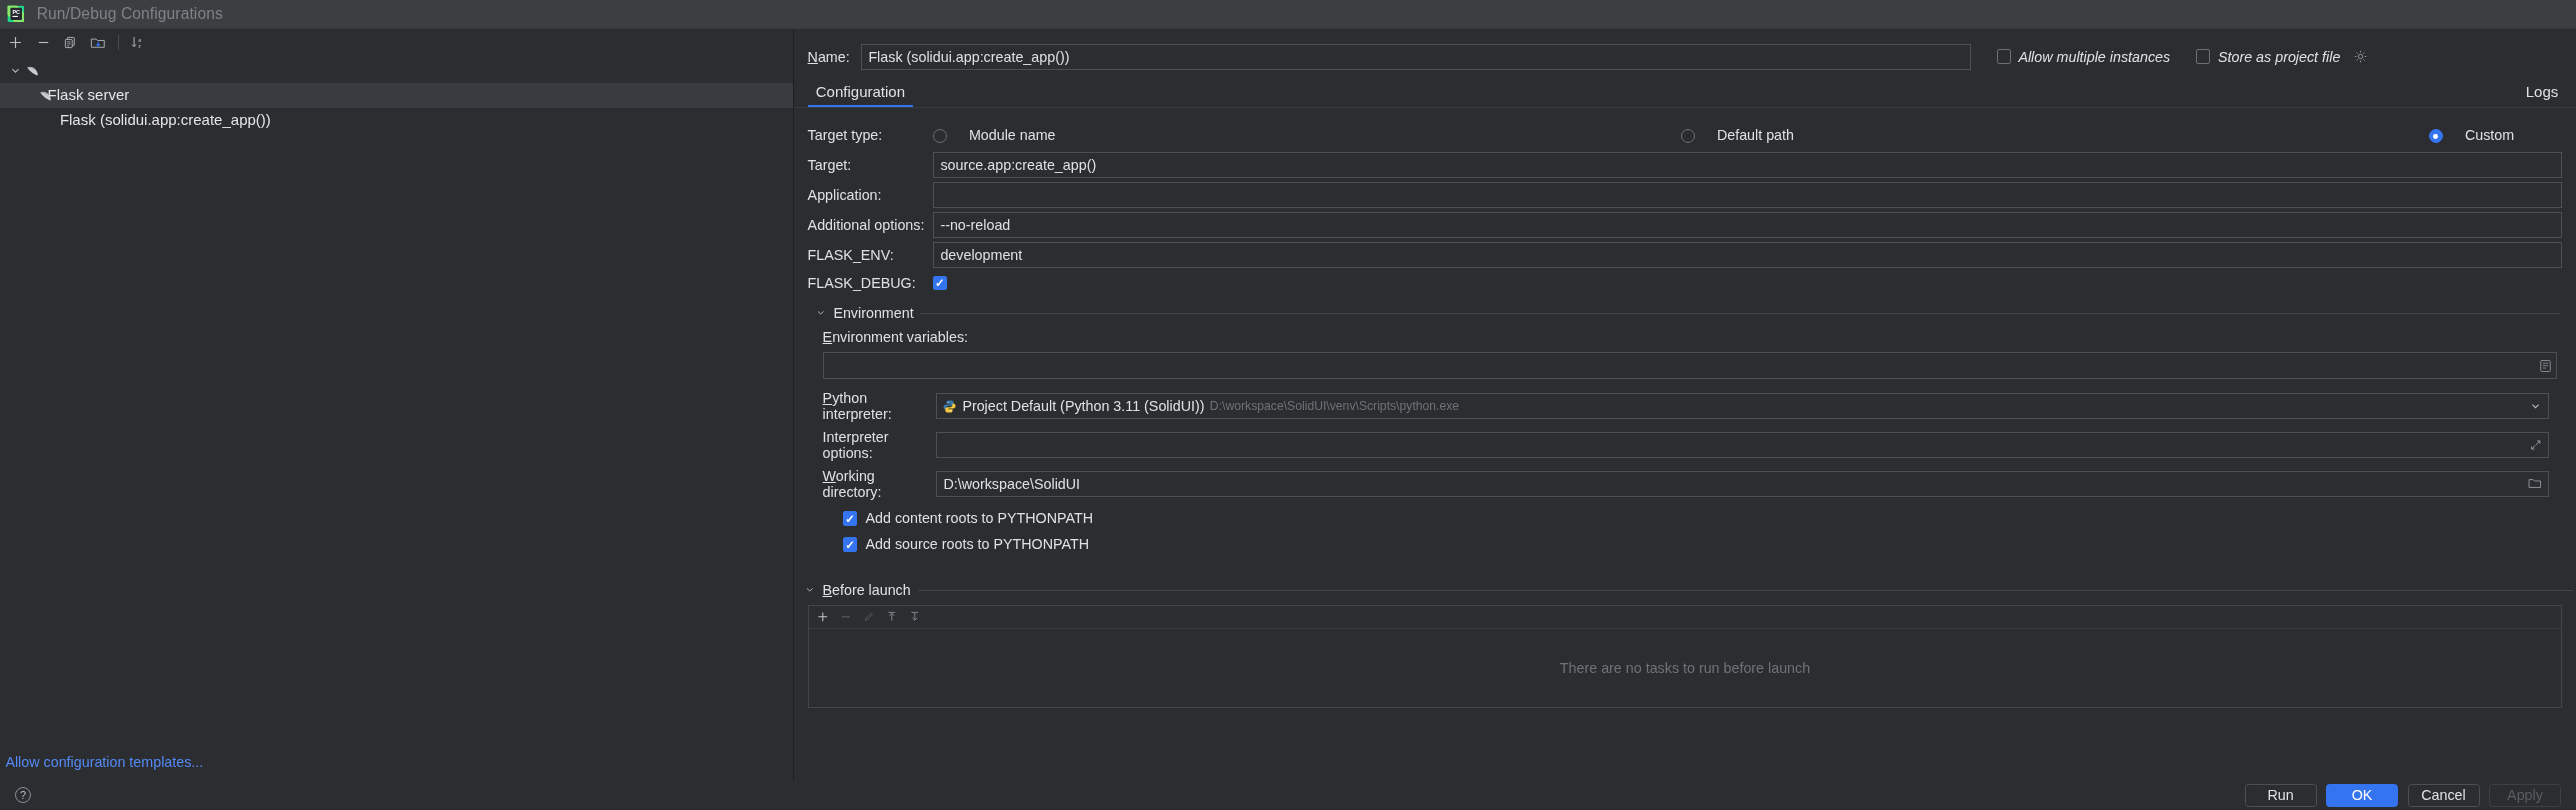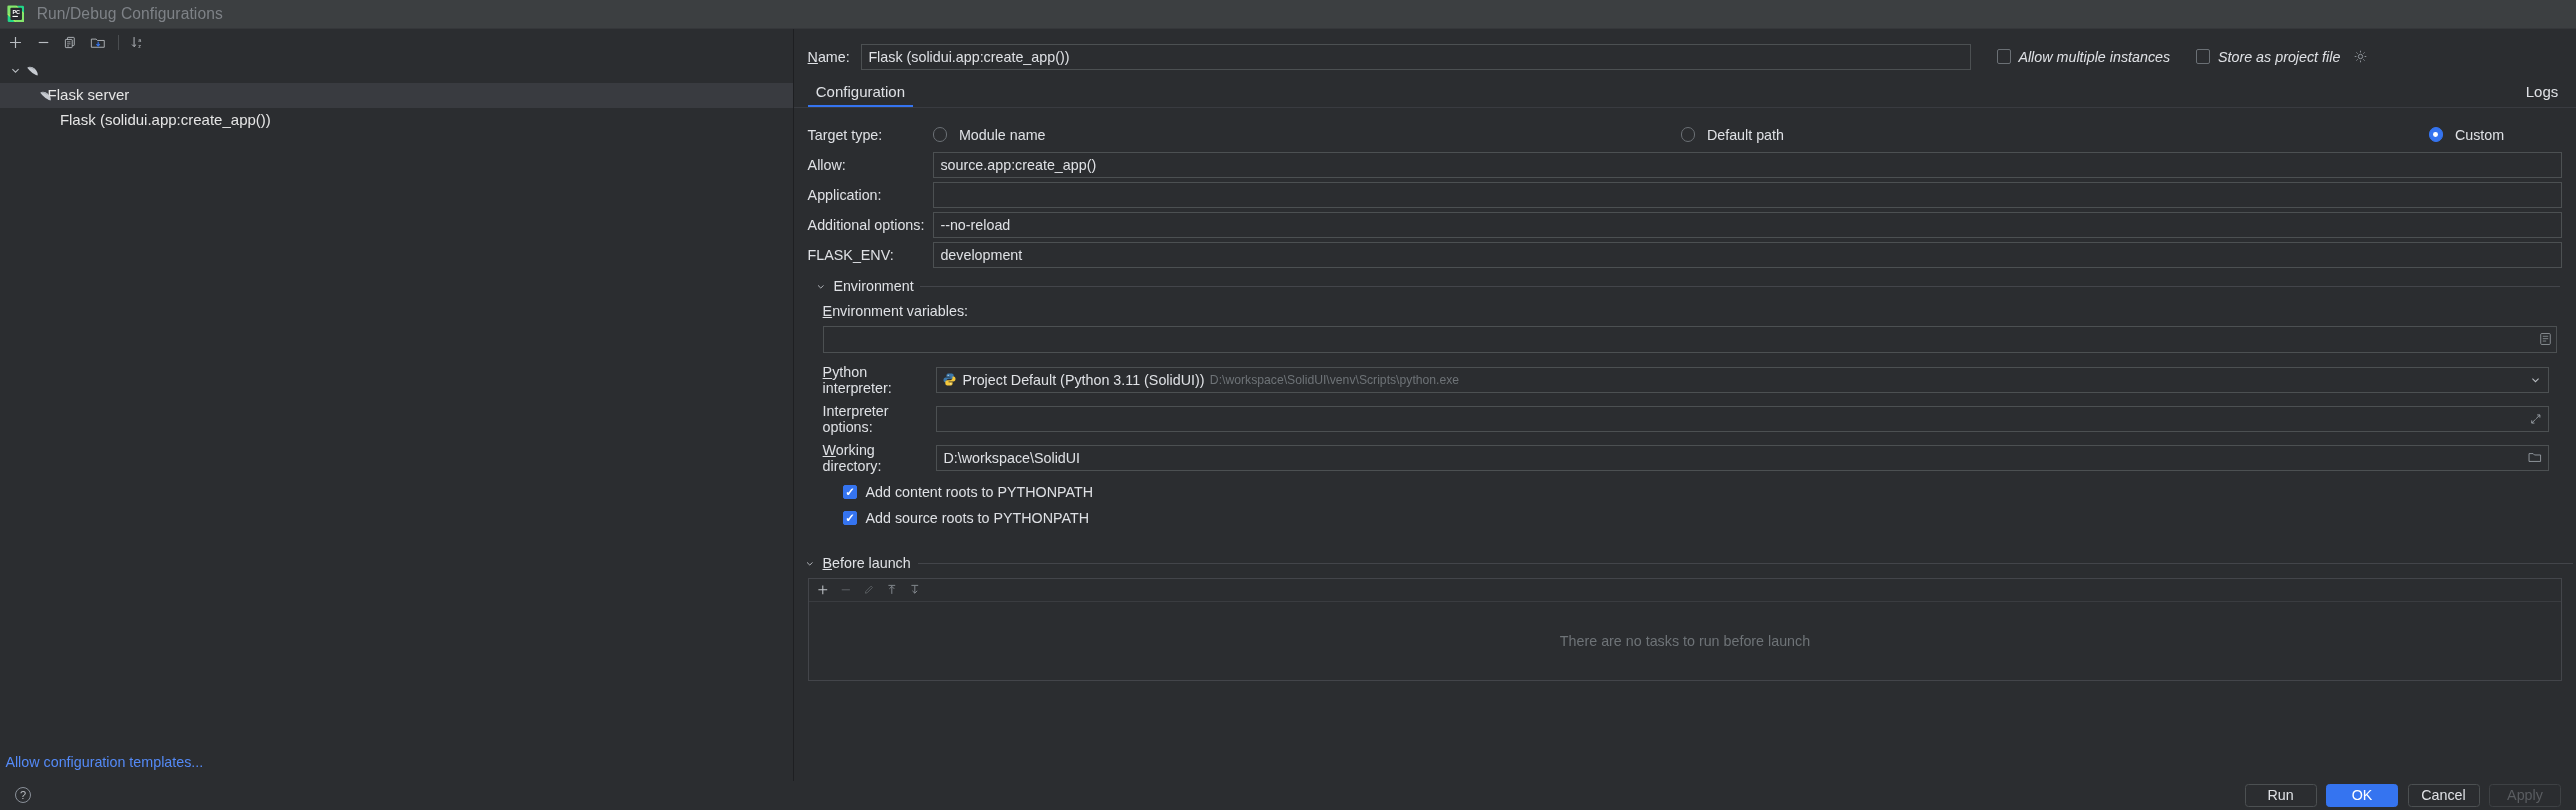--- a/index.html
+++ b/index.html
@@ -104,21 +104,21 @@
   
   .form { padding: 12.2px 13.6px 0 13.6px; }
   .row { display: flex; align-items: center; min-height: 28px; }
   .lbl { font-size: 14.3px; color: #dfe1e5; flex: 0 0 auto; }
   .lbl-col { width: 125px; }
   .lbl-col-ind { width: 113px; }
   .grow { flex: 1 1 auto; }
 
   
   .radio-row { height: 31px; }
-  .radio-item { display: flex; align-items: flex-start; gap: 12px; font-size: 14.3px; }
+  .radio-item { display: flex; align-items: flex-end; gap: 22px; font-size: 14.3px; }
   .radio {
     width: 14.3px; height: 14.3px; border-radius: 50%;
     border: 0.7px solid #6b7075; background: #2b2d30; flex: 0 0 auto;
     display: flex; align-items: center; justify-content: center;
   }
   .radio.sel { background: #3574f0; border-color: #3574f0; }
   .radio.sel::after { content: ""; width: 4.8px; height: 4.8px; border-radius: 50%; background: #fff; }
 
   
   .section {
@@ -311,39 +311,43 @@
           <span class="radio"></span>
           <span>Default path</span>
         </span>
         <span class="radio-item">
           <span class="radio sel"></span>
           <span>Custom</span>
         </span>
       </div>
 
       <div class="row">
-        <span class="lbl lbl-col">Allow:</span>
+        <span class="lbl lbl-col">Target:</span>
         <span class="field grow">source.app:create_app()</span>
       </div>
 
       <div class="row" style="margin-top:2px">
         <span class="lbl lbl-col">Application:</span>
         <span class="field grow"></span>
       </div>
 
       <div class="row" style="margin-top:2px">
         <span class="lbl lbl-col">Additional options:</span>
         <span class="field grow">--no-reload</span>
       </div>
 
       <div class="row" style="margin-top:2px">
         <span class="lbl lbl-col">FLASK_ENV:</span>
         <span class="field grow">development</span>
       </div>
 
+      <div class="row" style="margin-top:2px;min-height:24.5px">
+        <span class="lbl lbl-col">FLASK_DEBUG:</span>
+        <span class="cbox checked"></span>
+      </div>
 
       <div class="section">
         <span class="sect-chev">
           <svg width="9.5" height="9.5" viewBox="0 0 14 14">
               <path d="M3 5 L7 9 L11 5" stroke="#b9bdc2" stroke-width="1.4" fill="none"></path>
             </svg>
         </span>
         <span class="sect-title">Environment</span>
         <span class="sect-line"></span>
       </div>

